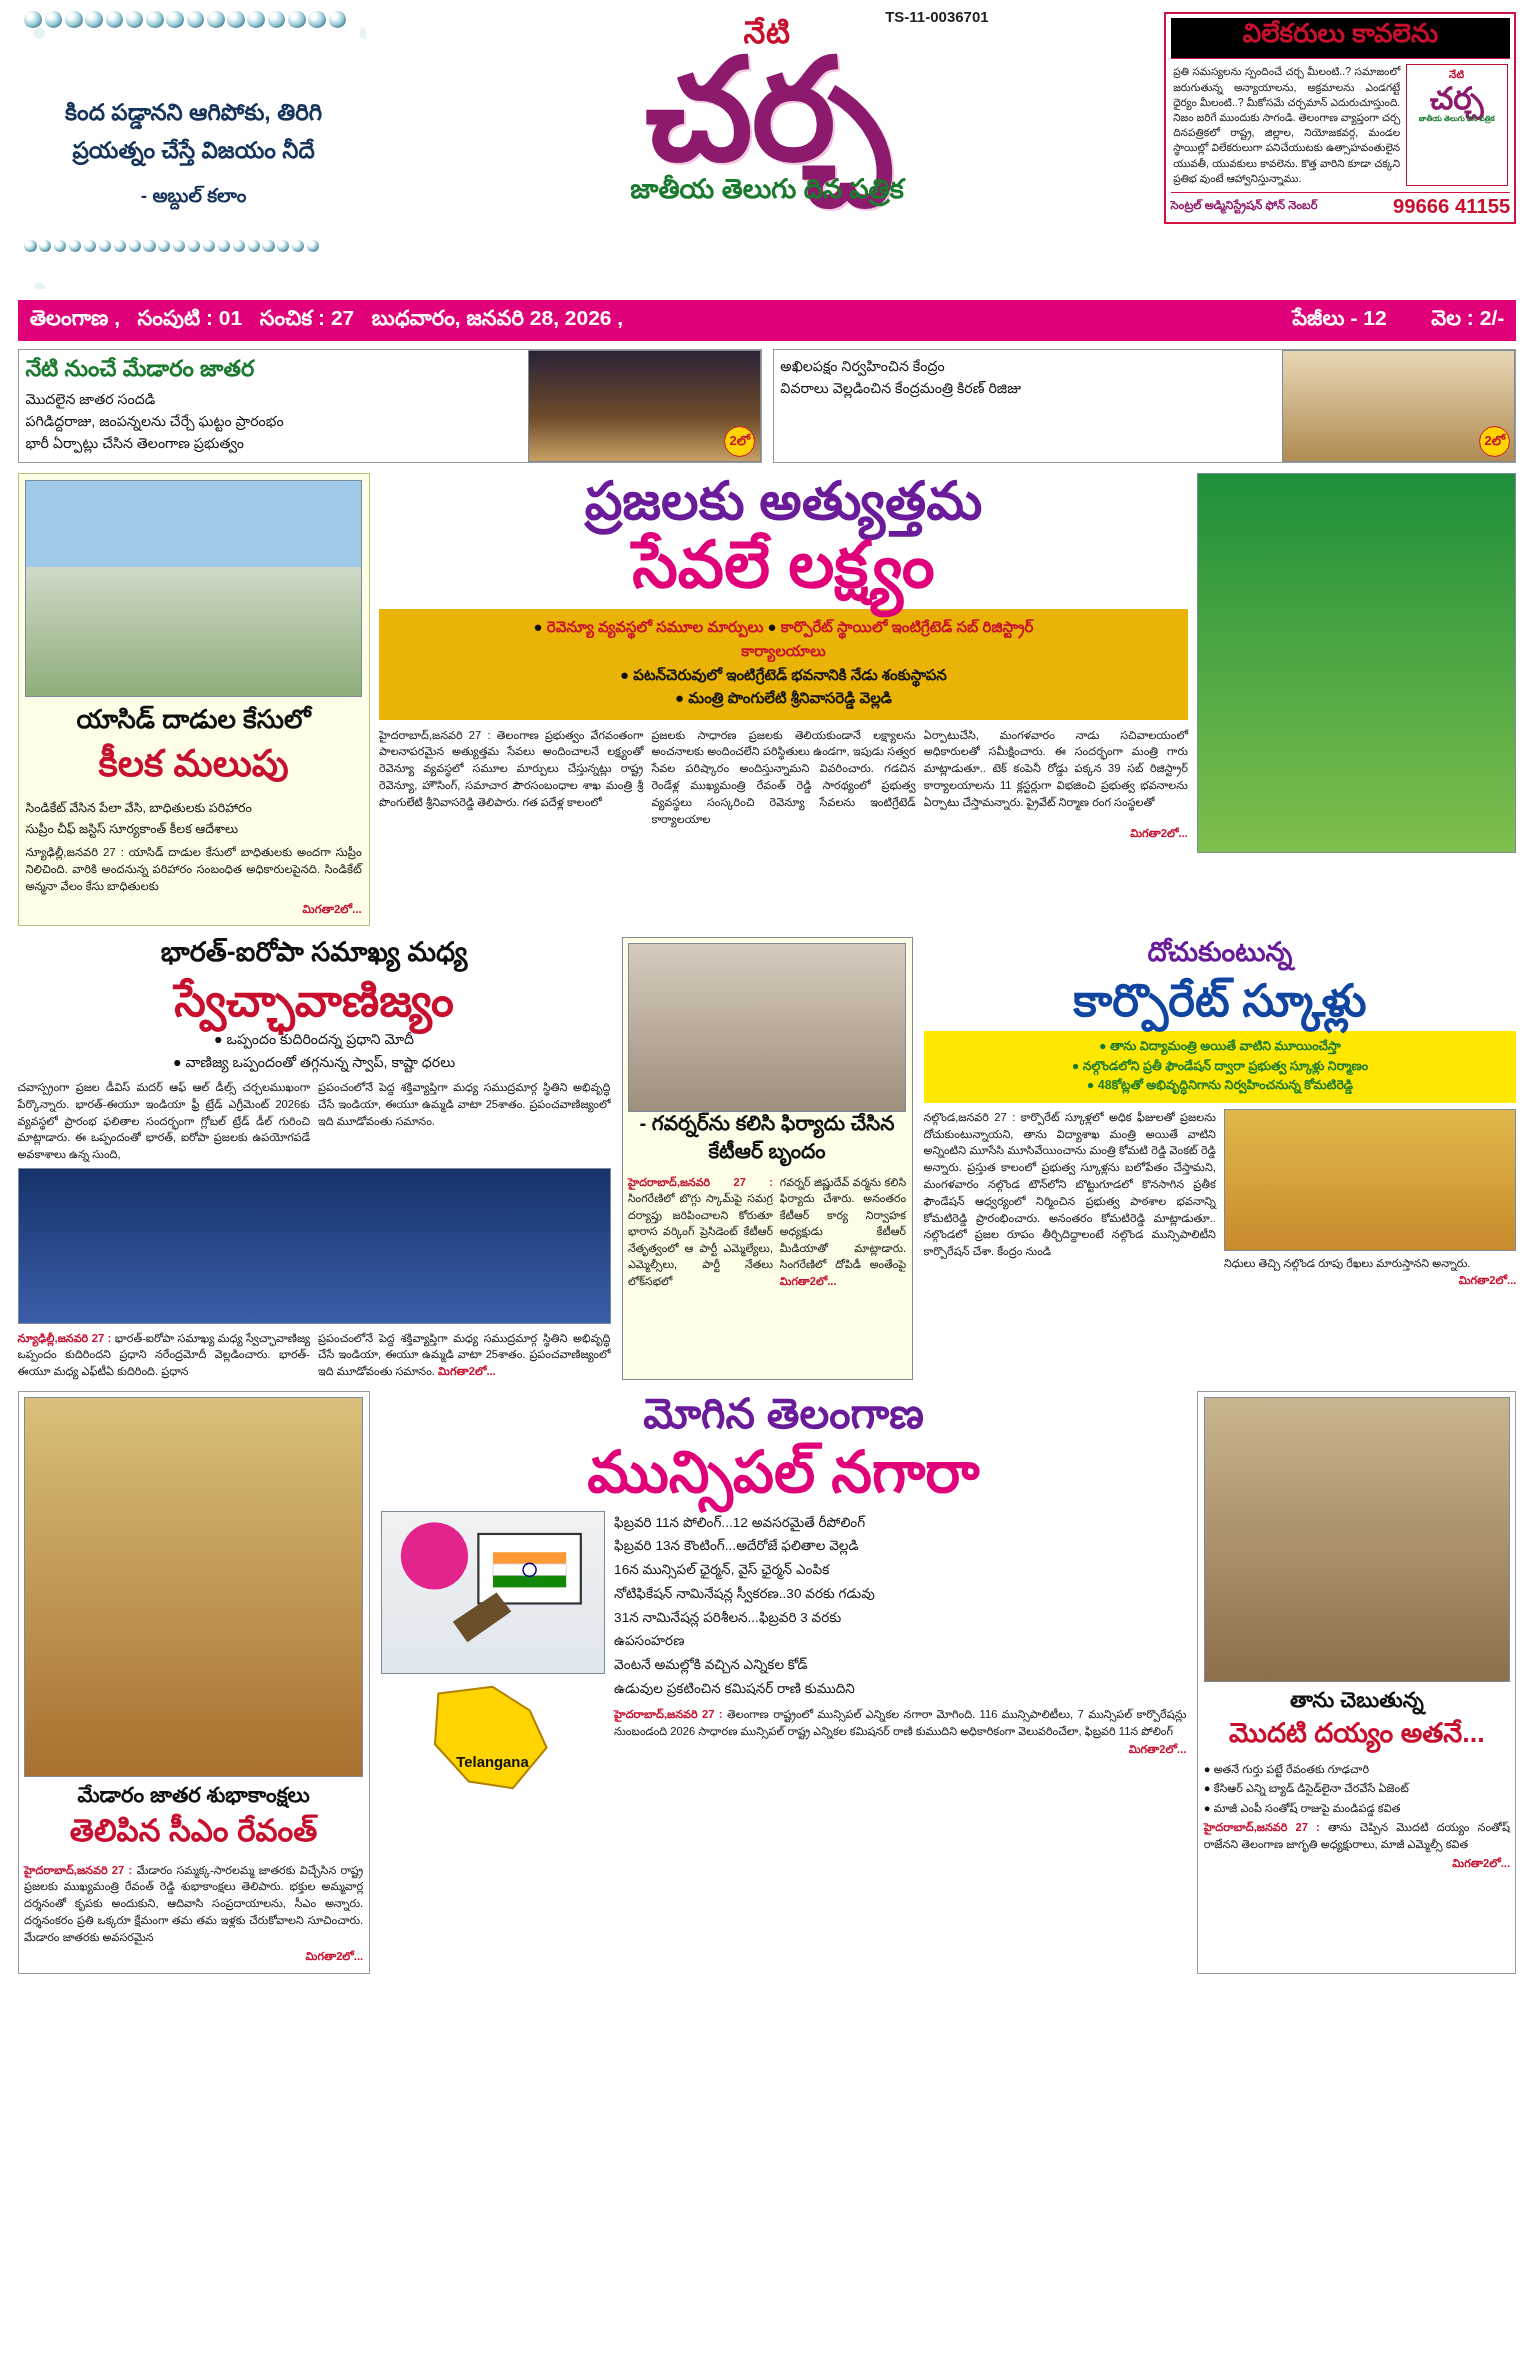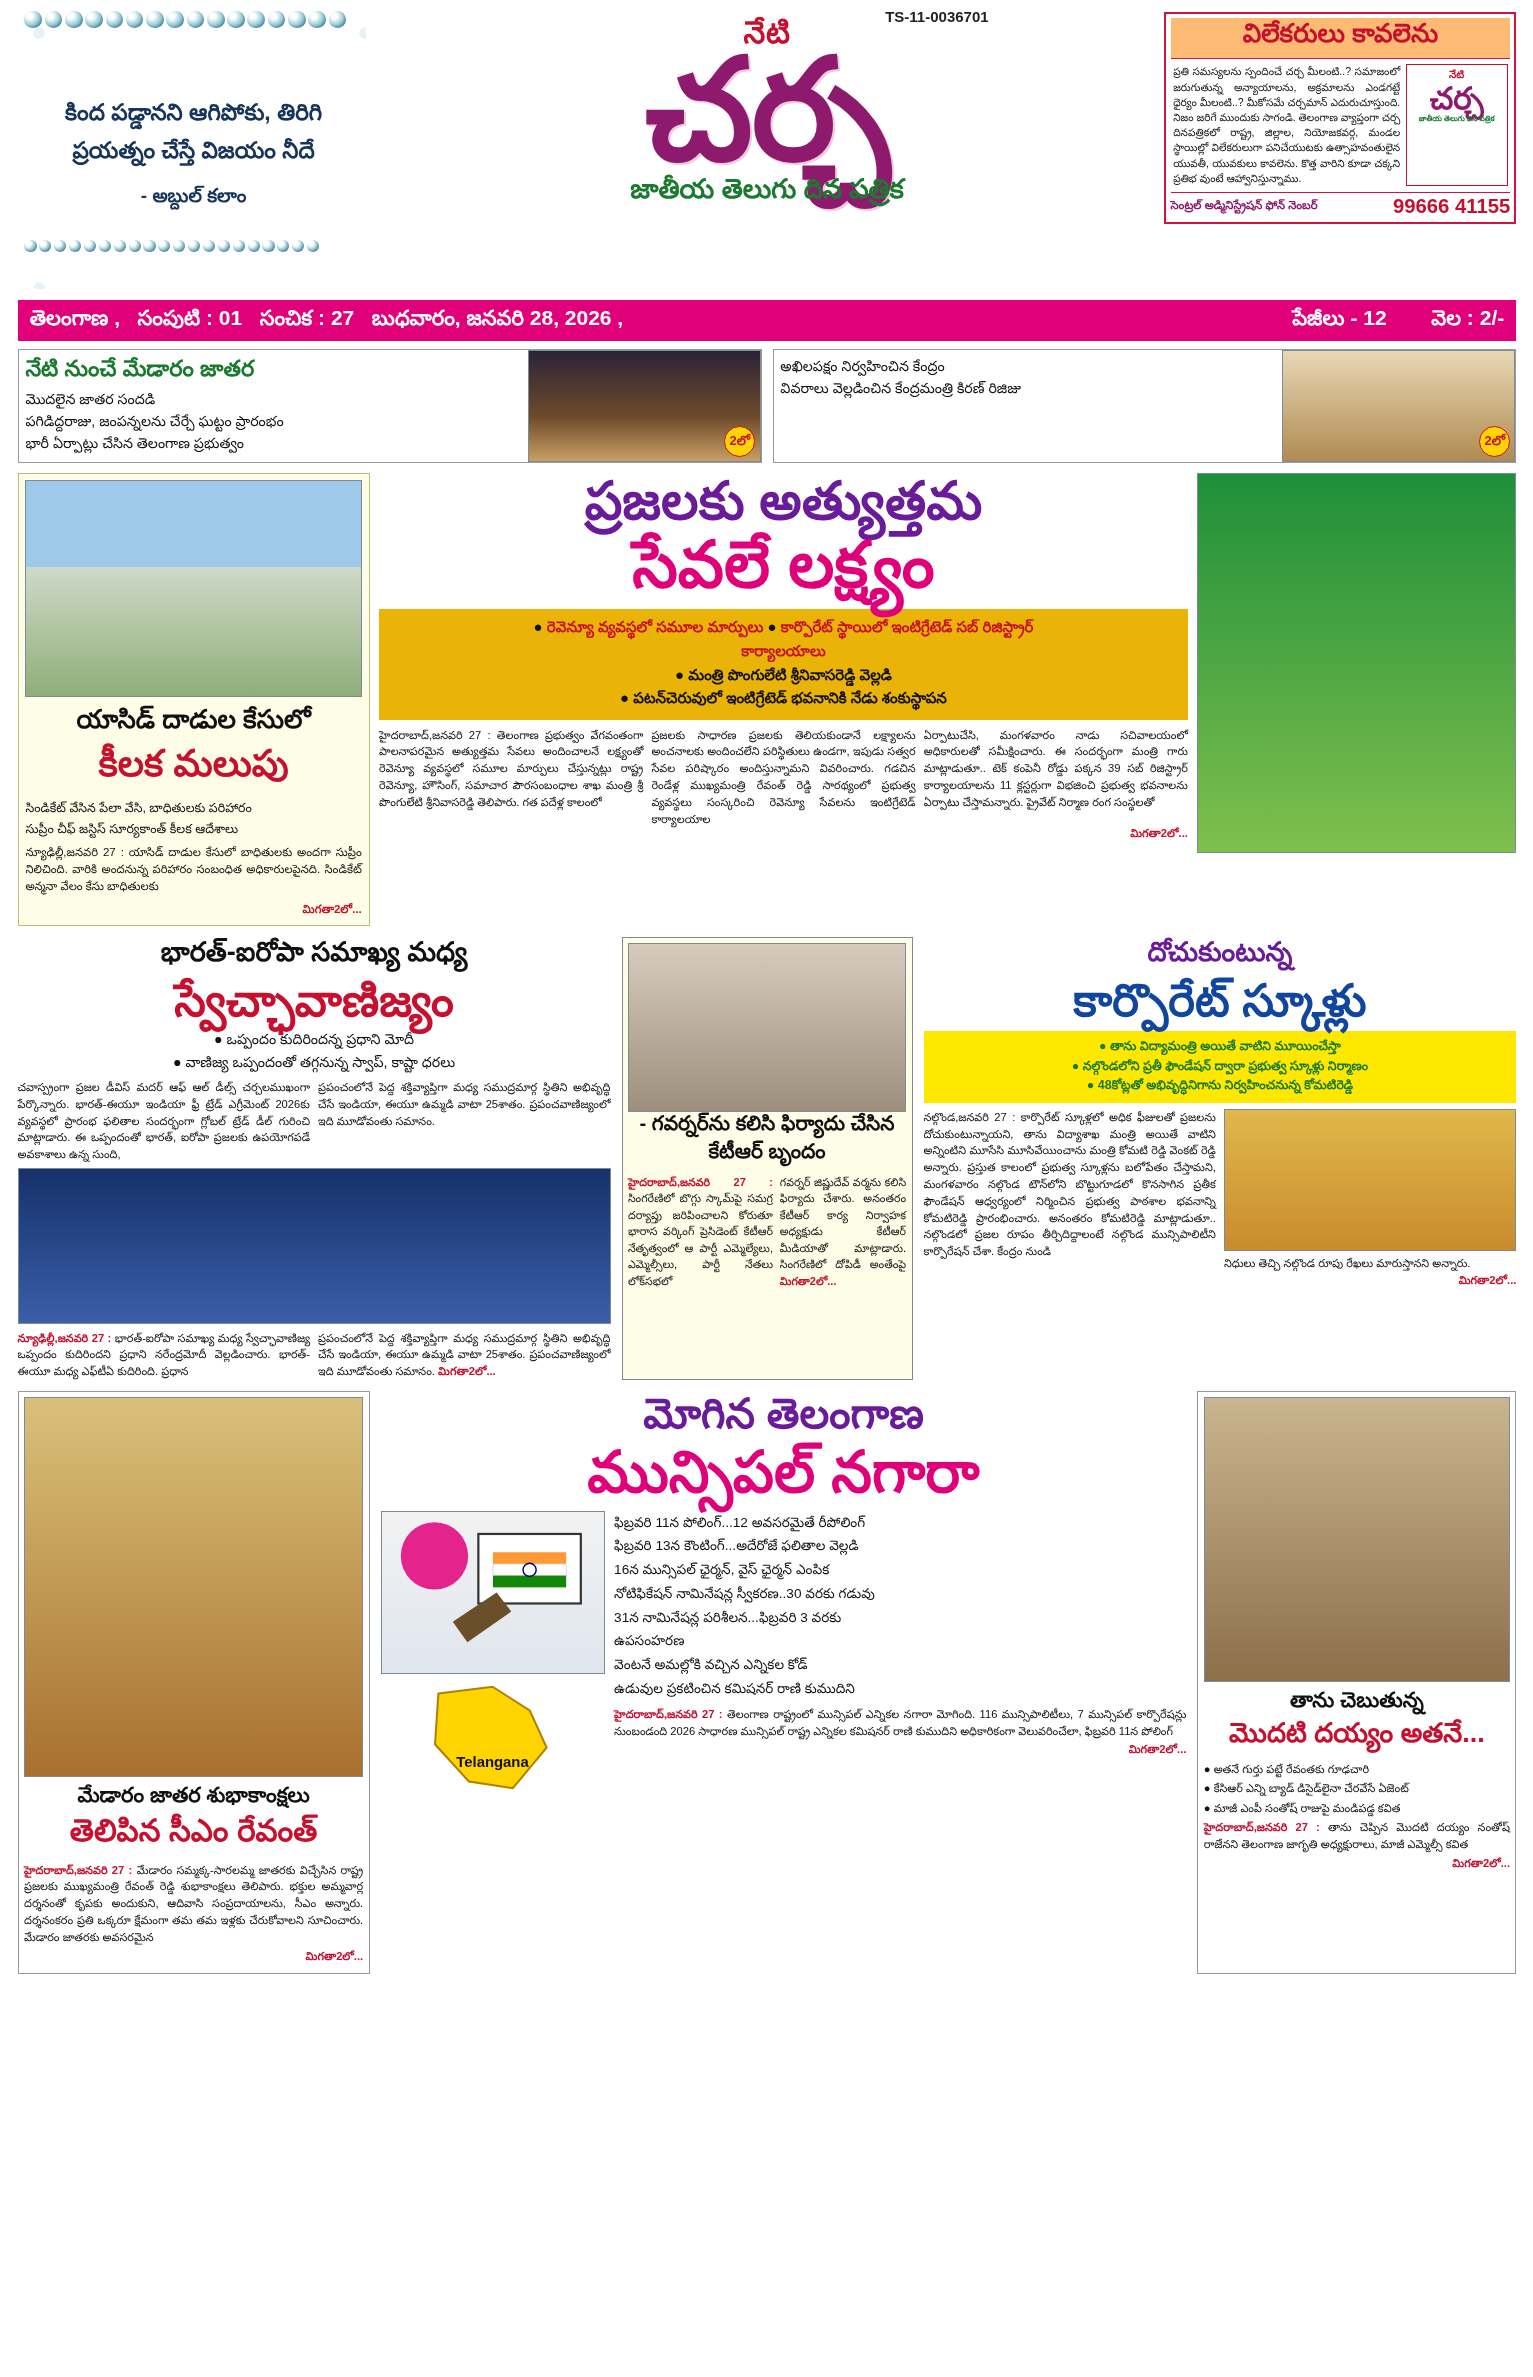--- a/index.html
+++ b/index.html
@@ -42,21 +42,21 @@
           position:absolute; left:50%; transform:translateX(-50%); top:2.7px;}
   .charcha {
     font-size: 142px; line-height: .95; font-weight: 800;
     color:#8e1a6e; margin-top:24.4px; letter-spacing:-1.4px;
     text-shadow: 2px 2px 0 #f0c8e2;
   }
   .subtitle { color:#1a7a2e; font-size:27px; font-weight:700; margin-top:-4.1px;}
   .docid { position:absolute; right: 169px; top:-4.1px; font-size:15px; color:#222; font-weight:700; }
 
   .ad-box { width: 352px; border: 2px solid #d31145; padding: 4.1px; }
-  .ad-title { background:#fdba74; color:#c8102e; font-size:26px; font-weight:800; text-align:center; border-bottom:1.4px solid #d31145; padding-bottom:2.7px;}
+  .ad-title { background:#000000; color:#c8102e; font-size:26px; font-weight:800; text-align:center; border-bottom:1.4px solid #d31145; padding-bottom:2.7px;}
   .ad-body { display:flex; gap:5.4px; padding:5.4px 2.7px; }
   .ad-text { font-size:10.5px; line-height:1.45; color:#111; text-align:justify; flex:1;}
   .ad-logo { width:102px; border:1.4px solid #c8102e; text-align:center; padding:4.1px 1.4px; background:#fff;}
   .ad-logo .n { color:#c8102e; font-size:10.2px; font-weight:800;}
   .ad-logo .c { color:#8e1a6e; font-size:31px; font-weight:800; line-height:1;}
   .ad-logo .s { color:#1a7a2e; font-size:7.5px; font-weight:700;}
   .ad-foot { display:flex; justify-content:space-between; align-items:center; border-top:1.4px solid #d31145; padding-top:2.7px;}
   .ad-foot .lbl { color:#8e1a6e; font-size:11.5px; font-weight:700;}
   .ad-foot .ph { color:#c8102e; font-size:20.3px; font-weight:800;}
 
@@ -279,22 +279,22 @@
     </div>
 
     <div class="lead-mid">
       <h1>
         <span>ప్రజలకు అత్యుత్తమ</span>
         <span class="pink">సేవలే లక్ష్యం</span>
       </h1>
       <div class="bullets">
         <div>● <span class="red">రెవెన్యూ వ్యవస్థలో సమూల మార్పులు</span>  ●  <span class="red">కార్పొరేట్ స్థాయిలో ఇంటిగ్రేటెడ్ సబ్ రిజిస్ట్రార్</span></div>
         <div class="red">కార్యాలయాలు</div>
+        <div>● <span>పటన్‌చెరువులో ఇంటిగ్రేటెడ్ భవనానికి నేడు శంకుస్థాపన</span></div>
         <div>● <span>మంత్రి పొంగులేటి శ్రీనివాసరెడ్డి వెల్లడి</span></div>
-        <div>● <span>పటన్‌చెరువులో ఇంటిగ్రేటెడ్ భవనానికి నేడు శంకుస్థాపన</span></div>
       </div>
       <div class="lead-cols">
         <div class="c">హైదరాబాద్,జనవరి 27 : తెలంగాణ ప్రభుత్వం వేగవంతంగా పాలనాపరమైన అత్యుత్తమ సేవలు అందించాలనే లక్ష్యంతో రెవెన్యూ వ్యవస్థలో సమూల మార్పులు చేస్తున్నట్లు రాష్ట్ర రెవెన్యూ, హౌసింగ్, సమాచార పౌరసంబంధాల శాఖ మంత్రి శ్రీ పొంగులేటి శ్రీనివాసరెడ్డి తెలిపారు. గత పదేళ్ల కాలంలో</div>
         <div class="c">ప్రజలకు సాధారణ ప్రజలకు తెలియకుండానే లక్ష్యాలను అంచనాలకు అందించలేని పరిస్థితులు ఉండగా, ఇపుడు సత్వర సేవల పరిష్కారం అందిస్తున్నామని వివరించారు. గడచిన రెండేళ్ల ముఖ్యమంత్రి రేవంత్ రెడ్డి సారథ్యంలో ప్రభుత్వ వ్యవస్థలు సంస్కరించి రెవెన్యూ సేవలను ఇంటిగ్రేటెడ్ కార్యాలయాల</div>
         <div class="c">ఏర్పాటుచేసి, మంగళవారం నాడు సచివాలయంలో అధికారులతో సమీక్షించారు. ఈ సందర్భంగా మంత్రి గారు మాట్లాడుతూ.. టెక్ కంపెనీ రోడ్డు పక్కన 39 సబ్ రిజిస్ట్రార్ కార్యాలయాలను 11 క్లస్టర్లుగా విభజించి ప్రభుత్వ భవనాలను ఏర్పాటు చేస్తామన్నారు. ప్రైవేట్ నిర్మాణ రంగ సంస్థలతో</div>
       </div>
       <div class="more" style="text-align:right;font-size:11.2px">మిగతా2లో...</div>
     </div>
 
     <div class="lead-right">

